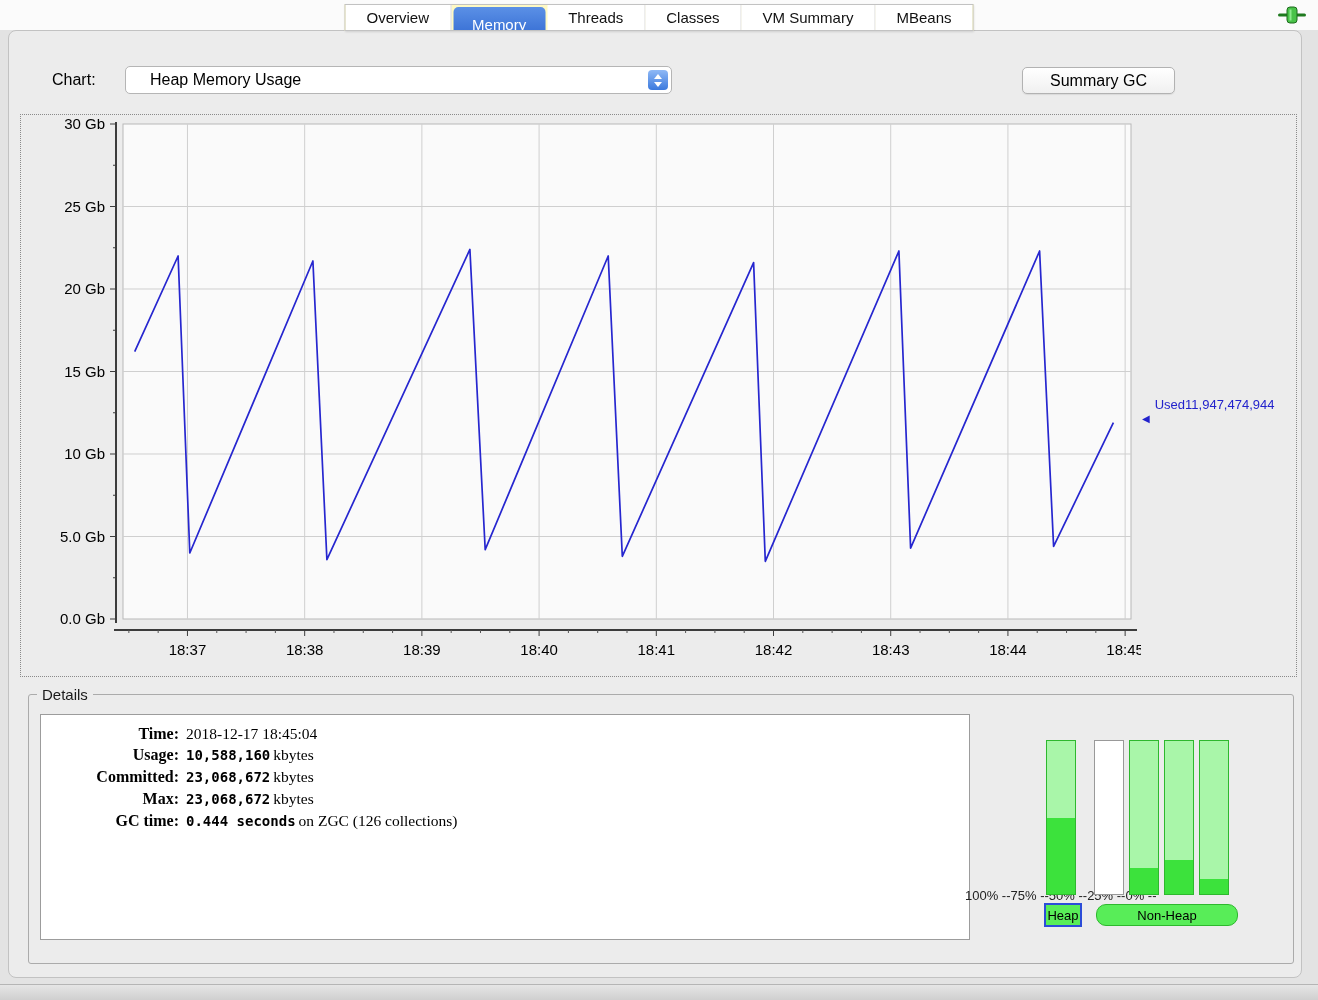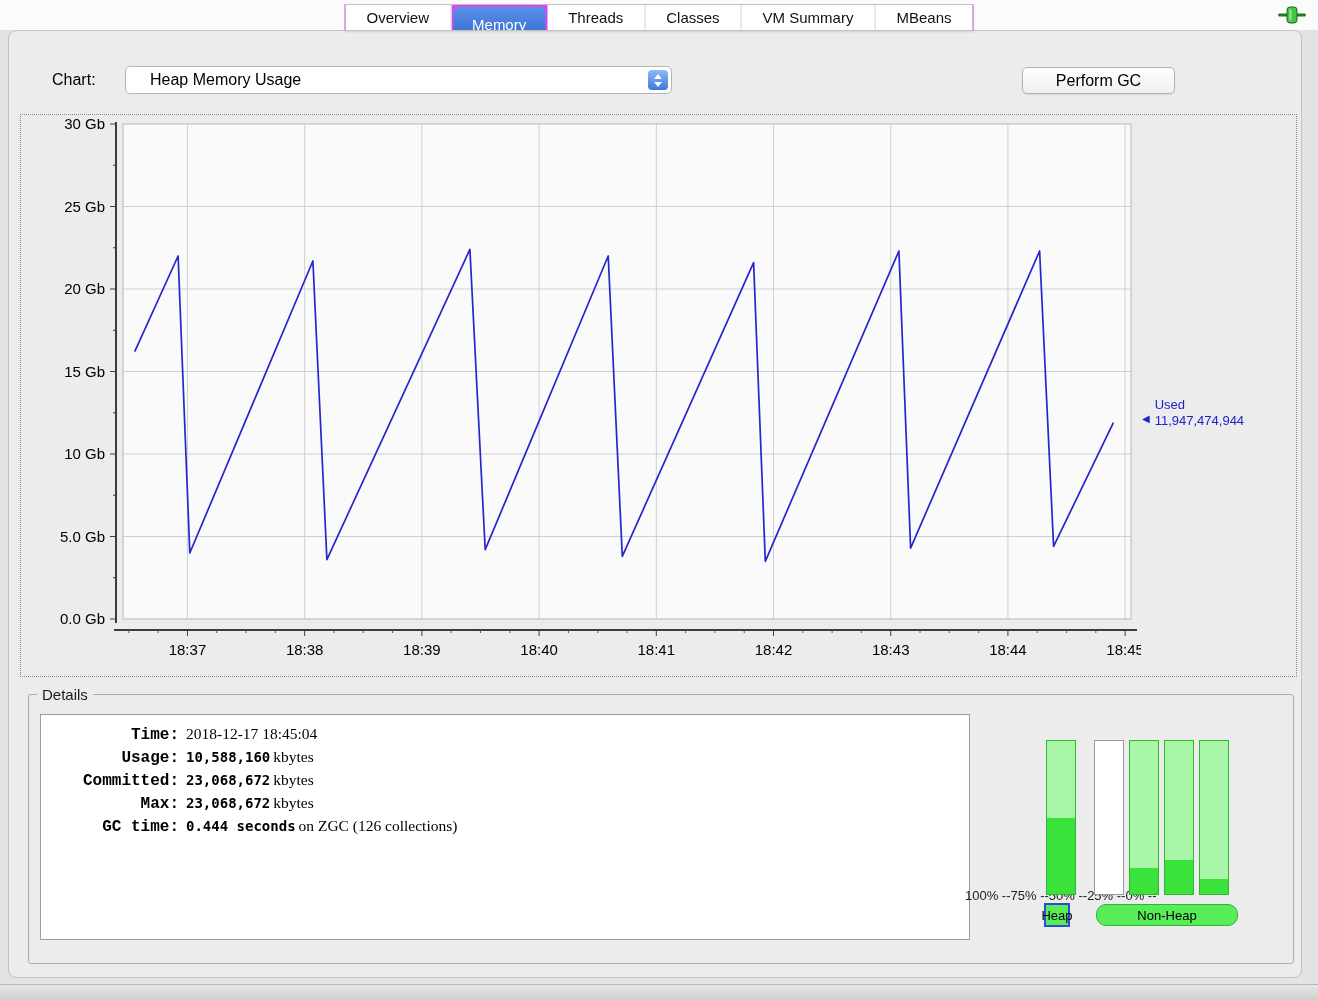--- a/index.html
+++ b/index.html
@@ -16,21 +16,21 @@
 
   .panel-bg {
     position:absolute; left:8px; top:30px; width:1294px; height:948px;
     background:#ececec; border:1px solid #c2c2c2; border-radius:8px;
   }
 
   
   .tabbar {
     position:absolute; top:4px; left:50%; transform:translateX(-50%);
     display:flex; align-items:stretch; height:27px;
-    background:#d946ef; border:1px solid #c2c2c2; border-radius:0;
+    background:#fef9c3; border:1px solid #c2c2c2; border-radius:0;
     box-shadow:0 1px 2px rgba(0,0,0,.12); overflow:hidden;
   }
   .tab {
     display:flex; align-items:center; padding:0 21px; font-size:15px; color:#111;
     border-right:1px solid #d9d9d9; background:#fff; cursor:default; white-space:nowrap;
   }
   .tab:last-child { border-right:none; }
   .tab.selected {
     background:linear-gradient(180deg,#5b90e6,#3068d0);
     color:#fff; border-radius:5px; margin:2px; padding:17px 19px; border-right:none;
@@ -62,52 +62,52 @@
   }
 
   
   .chart-outer {
     position:absolute; left:20px; top:114px; width:1277px; height:563px;
     border:1px dotted #8a8a8a; background:#ececec;
   }
   #chart-svg { position:absolute; left:5px; top:4px; font-family:"Liberation Sans",sans-serif; }
   .annotation { position:absolute; left:1121px; top:282px; display:flex; color:#2222cc; }
   .ann-arrow { font-size:10px; margin-top:16px; margin-right:5px; }
-  .ann-text { display:flex; flex-direction:column; font-size:13px; line-height:16px; }
+  .ann-text { display:flex; flex-direction:row; font-size:13px; line-height:16px; }
 
   
   .details-fs {
     position:absolute; left:28px; top:686px; width:1266px; height:278px;
     border:1px solid #ababab; border-radius:3px; padding:0;
   }
   .details-fs legend { font-size:15px; color:#1a1a1a; margin-left:8px; padding:0 5px; }
 
   .details-box {
     position:absolute; left:40px; top:714px; width:930px; height:226px;
     background:#fff; border:1px solid #9c9c9c; padding-top:8px;
   }
   .drow { display:flex; align-items:baseline; line-height:21px; }
-  .dlbl { width:138px; text-align:right; font-family:Liberation Mono, monospace; font-weight:bold; font-size:16px; color:#000; }
+  .dlbl { width:138px; text-align:right; font-family:Liberation Serif, serif; font-weight:bold; font-size:16px; color:#000; }
   .dval { margin-left:7px; font-family:"DejaVu Sans Mono",monospace; font-size:14px; font-weight:600; color:#000; }
   .dval.serif { font-family:"Liberation Serif",serif; font-size:15.5px; font-weight:normal; }
   .dsuf { margin-left:3px; font-family:"Liberation Serif",serif; font-size:15.5px; color:#000; }
 
   
   .bars-scale {
     position:absolute; left:965px; top:733px; width:72px; height:169px;
     display:flex; flex-direction:row; justify-content:space-between; align-items:flex-end;
   }
   .slabel { font-size:13px; line-height:13px; color:#222; white-space:pre; }
   .pool-bars { position:absolute; left:1046px; top:740px; height:155px; display:flex; align-items:flex-end; }
   .pbar { position:relative; width:30px; height:155px; background:#a9f6a9; border:1px solid #2eb82e; margin-right:5px; }
   .pbar.empty { background:#ffffff; border-color:#999; }
   .pfill { position:absolute; left:0; right:0; bottom:0; background:#3ce23c; }
 
   .heap-btn {
-    position:absolute; left:1044px; top:903px; width:26px; height:24px;
+    position:absolute; left:1044px; top:903px; width:38px; height:24px;
     background:#58ed58; border:2px solid #2c4cd8; font-size:13px; color:#000;
     display:flex; align-items:center; justify-content:center; cursor:default;
   }
   .nonheap-btn {
     position:absolute; left:1096px; top:904px; width:142px; height:22px;
     background:#58ed58; border:1px solid #2eb82e; border-radius:10px; font-size:13px; color:#000;
     display:flex; align-items:center; justify-content:center; cursor:default;
   }
 
   .bottom-strip {
@@ -143,21 +143,21 @@
   <span class="chart-label">Chart:</span>
 
   <div class="combo">
     <span class="combo-value">Heap Memory Usage</span>
     <span class="stepper">
       <span class="tri-up"></span>
         <span class="tri-down"></span>
     </span>
   </div>
 
-  <div class="gc-button">Perform GC</div>
+  <div class="gc-button">Summary GC</div>
 
   <div class="chart-outer">
     <svg id="chart-svg" width="1115" height="545">
         <rect x="97" y="5" width="1008" height="495" fill="#fafafa" stroke="#b8b8b8"></rect>
         <line x1="161.4651162790695" y1="5" x2="161.4651162790695" y2="500" stroke="#cfcfcf"></line>
         <line x1="278.67441860465095" y1="5" x2="278.67441860465095" y2="500" stroke="#cfcfcf"></line>
         <line x1="395.8837209302324" y1="5" x2="395.8837209302324" y2="500" stroke="#cfcfcf"></line>
         <line x1="513.0930232558139" y1="5" x2="513.0930232558139" y2="500" stroke="#cfcfcf"></line>
         <line x1="630.3023255813954" y1="5" x2="630.3023255813954" y2="500" stroke="#cfcfcf"></line>
         <line x1="747.5116279069769" y1="5" x2="747.5116279069769" y2="500" stroke="#cfcfcf"></line>

